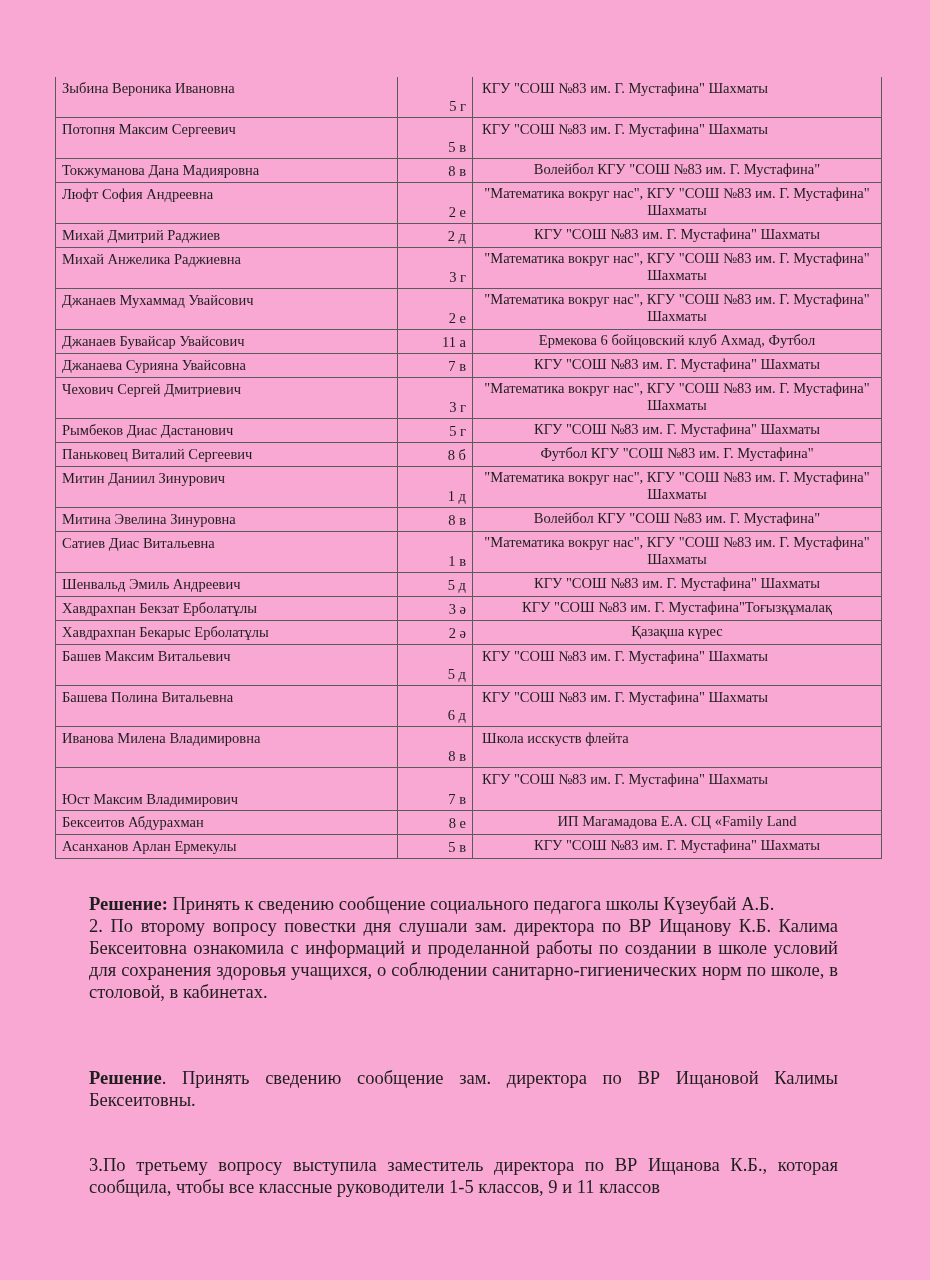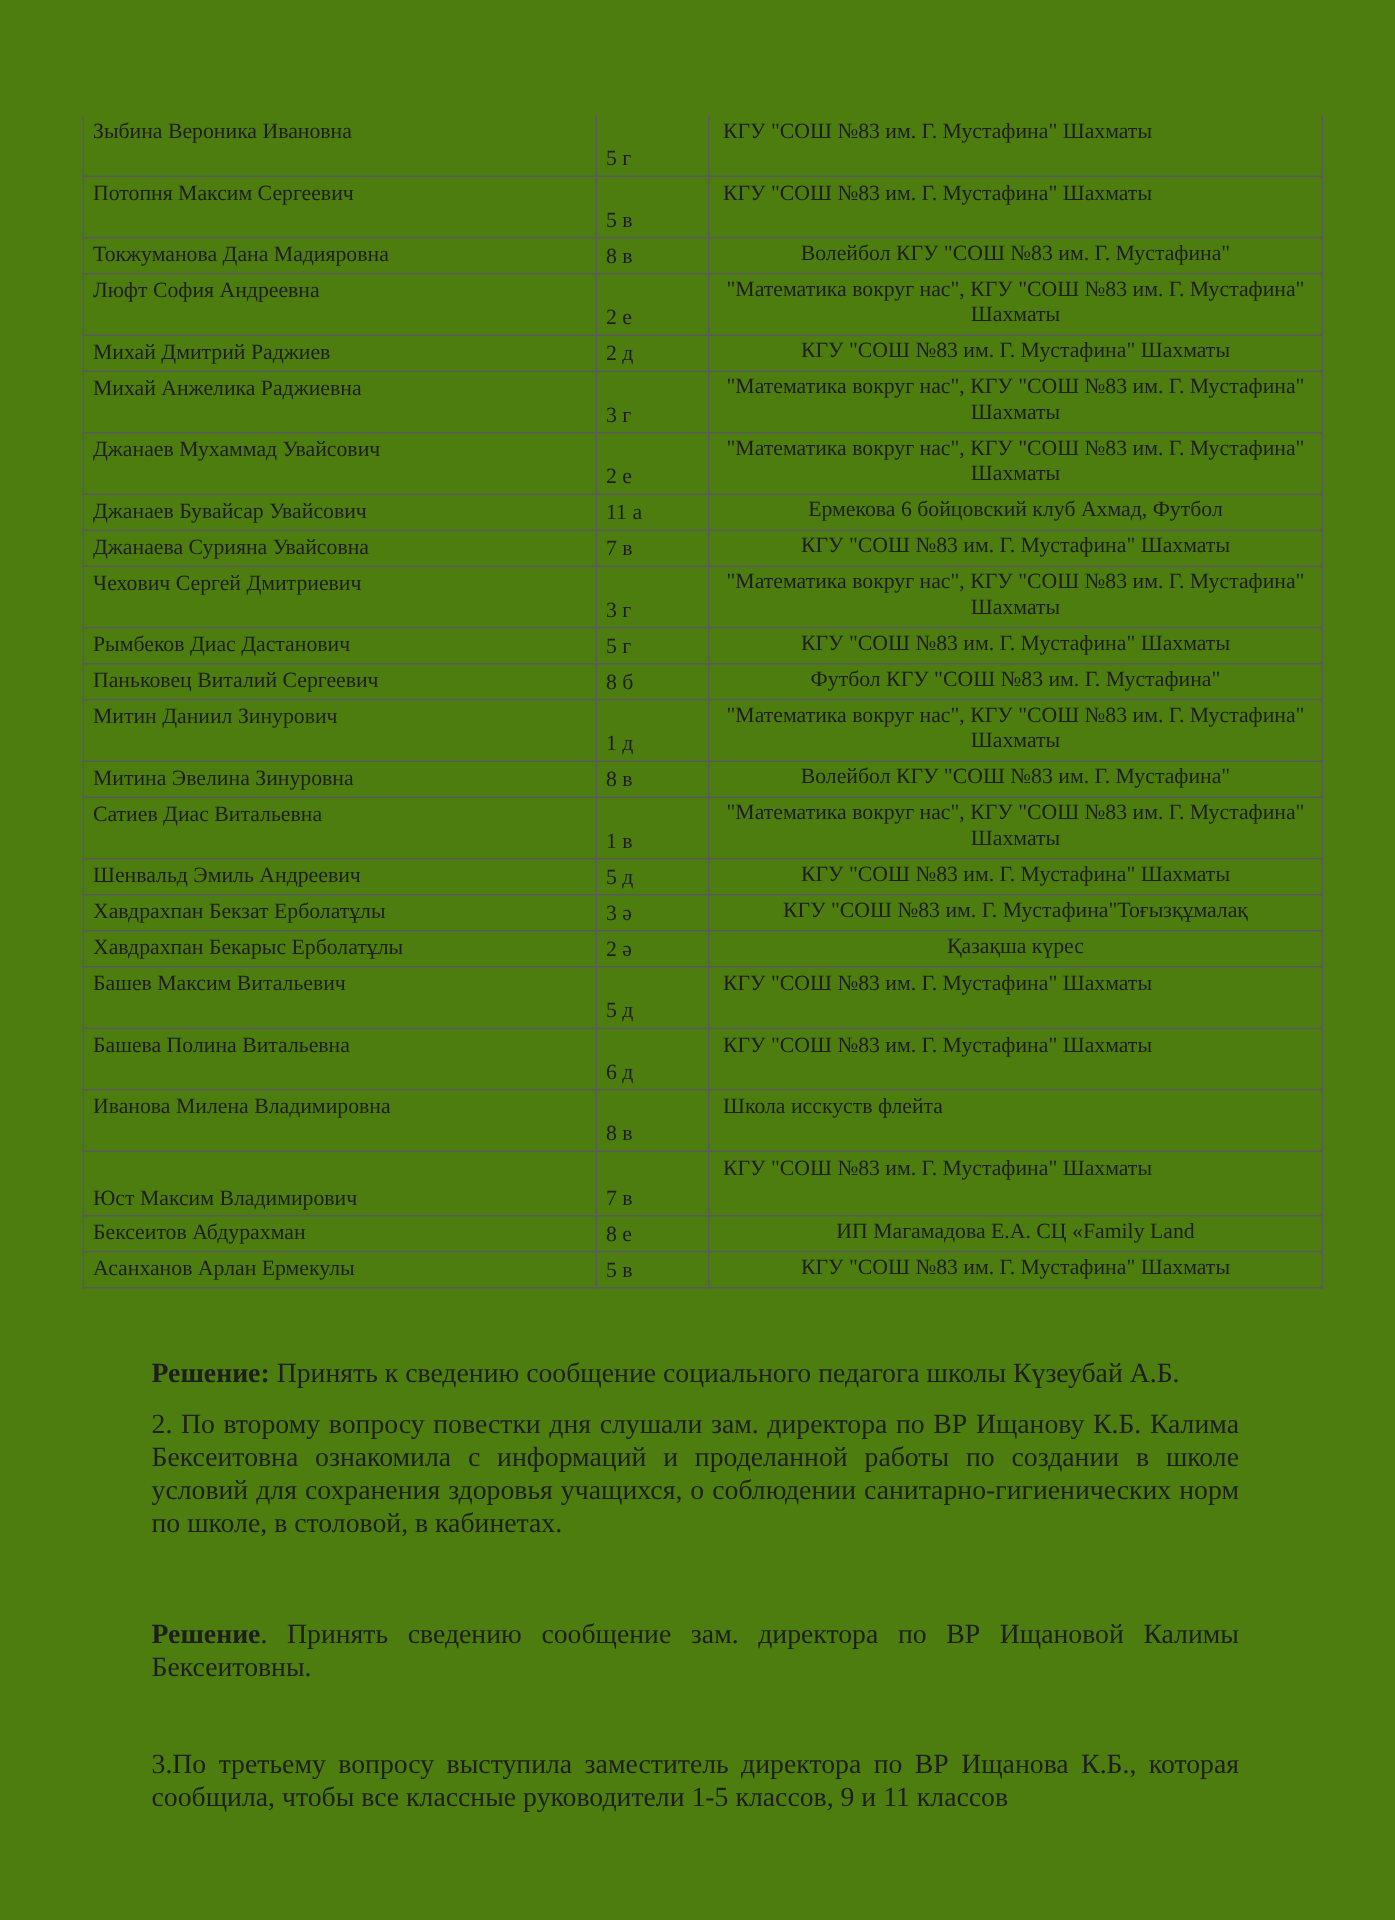--- a/index.html
+++ b/index.html
@@ -1,35 +1,35 @@
 <!DOCTYPE html>
 <html><head>
 <meta charset="utf-8">
 <style>
   html, body { margin: 0; padding: 0; background: #ffffff; }
   body { width: 930px; height: 1280px; position: relative; overflow: hidden;
          font-family: "Liberation Serif", "DejaVu Serif", serif; color: #1e1e1e; }
-  .page { position: absolute; left: 0; top: 0; width: 930px; height: 1280px; background: #4d7c0f; }
+  .page { position: absolute; left: 0; top: 0; width: 930px; height: 1280px; background: #f9a8d4; }
   .tbl { position: absolute; left: 55px; top: 77px; width: 826px; border-collapse: collapse;
          table-layout: fixed; font-size: 14.5px; line-height: 17px; }
   .tbl td { border: 1px solid #5a5a5a; padding: 0 6px; vertical-align: top; }
   .tbl tr:first-child td { border-top: none; }
   .tbl col.c1 { width: 342px; }
   .tbl col.c2 { width: 75px; }
   .tbl col.c3 { width: 409px; }
   .tbl td.name { padding-top: 3px; }
-  .tbl td.cls { text-align: left; vertical-align: bottom; padding-bottom: 2px; }
+  .tbl td.cls { text-align: right; vertical-align: bottom; padding-bottom: 2px; }
   .tbl td.act { text-align: center; padding-top: 2px; }
   .tbl td.act.left { text-align: left; padding-top: 3px; padding-left: 9px; }
   .tbl tr.h1 td { height: 20px; }
   .tbl tr.h2 td { height: 37px; }
   .tbl tr.name-bottom td.name { vertical-align: bottom; padding-bottom: 2px; }
   .text { position: absolute; left: 89px; width: 749px; font-size: 18.5px; line-height: 22px;
           text-align: justify; }
-  .text p { margin: 12px; }
+  .text p { margin: 0; }
   .text b { font-weight: bold; }
   .p1 { top: 893px; }
   .p3 { top: 1067px; }
   .p4 { top: 1154px; }
 </style>
 </head>
 <body>
 
 <div class="page">
 

